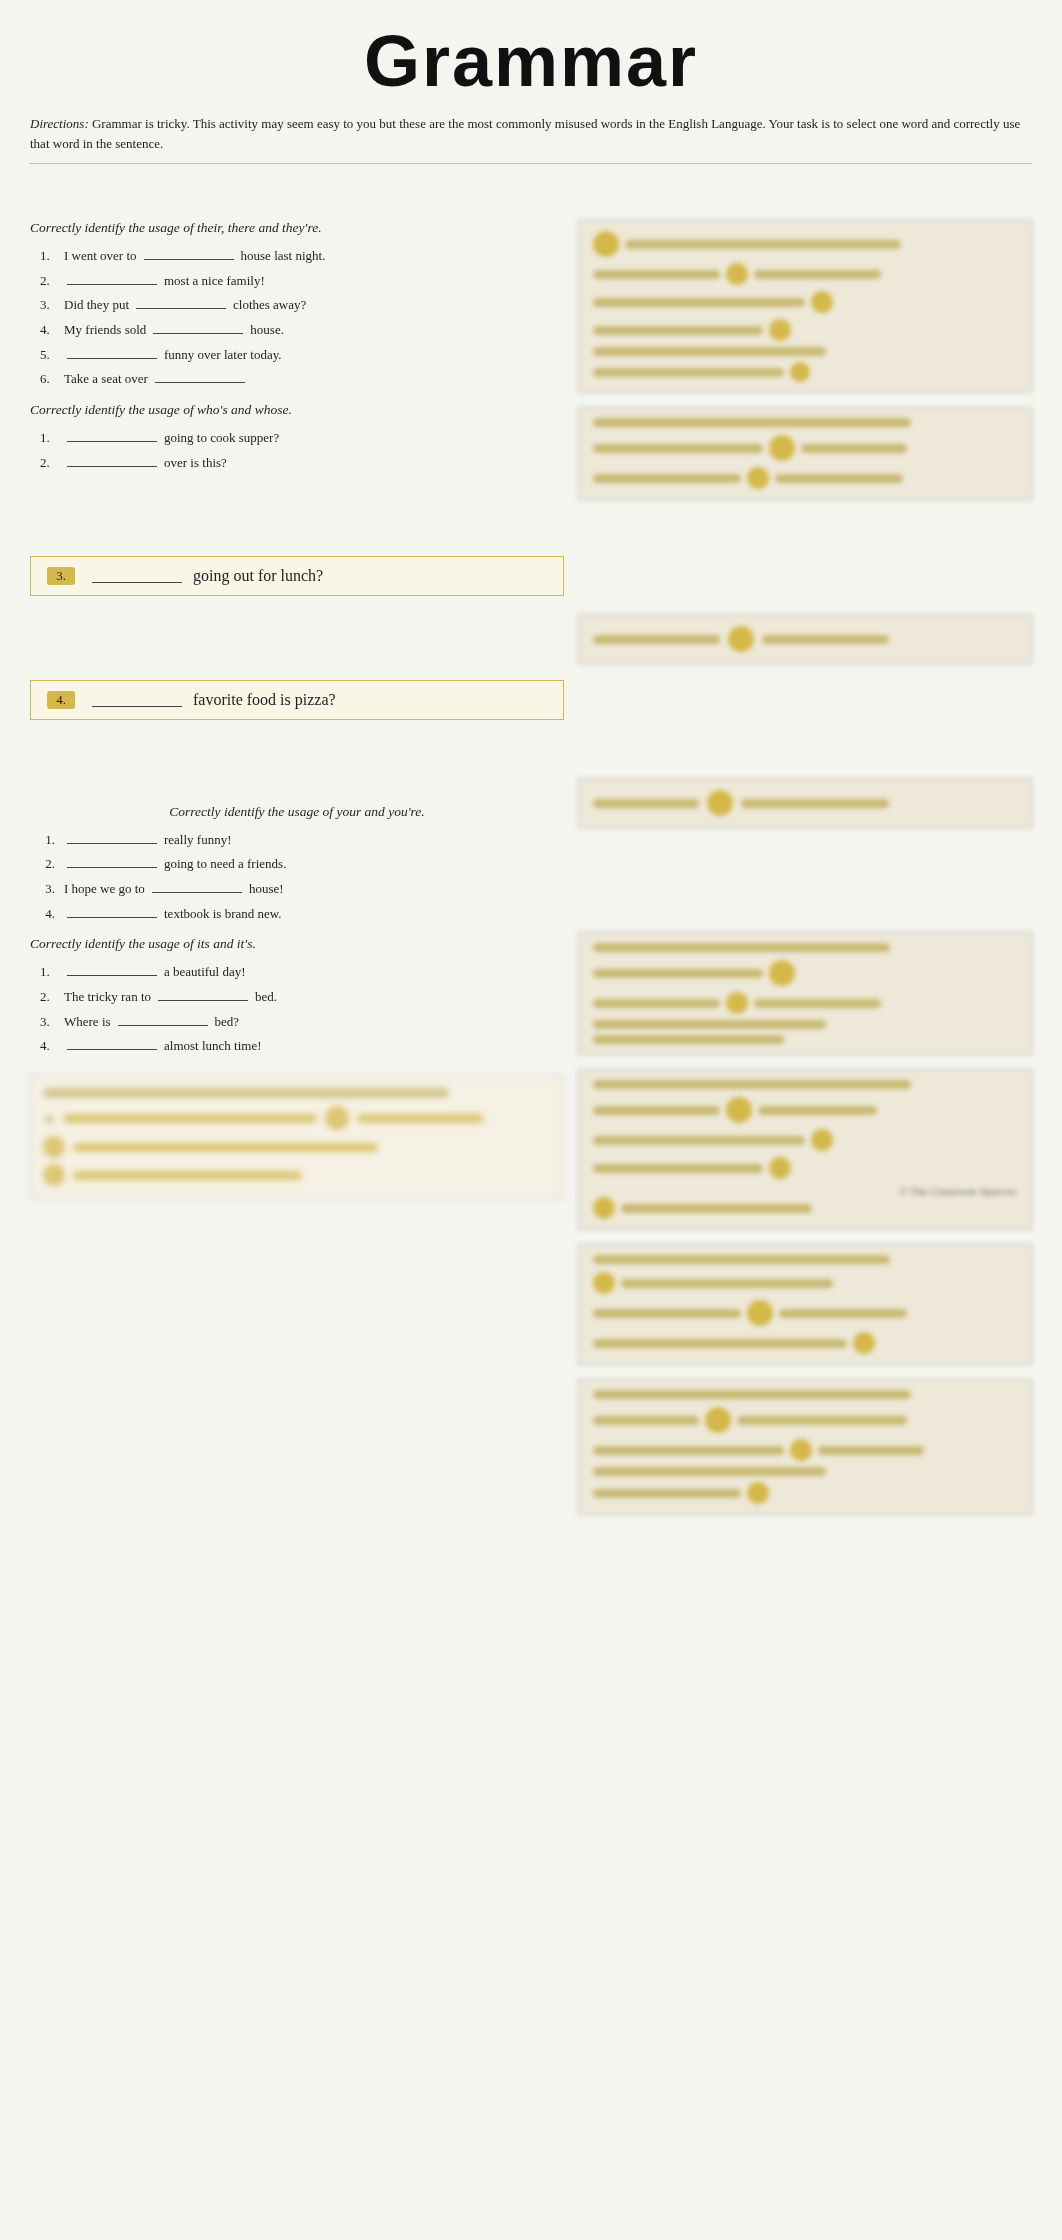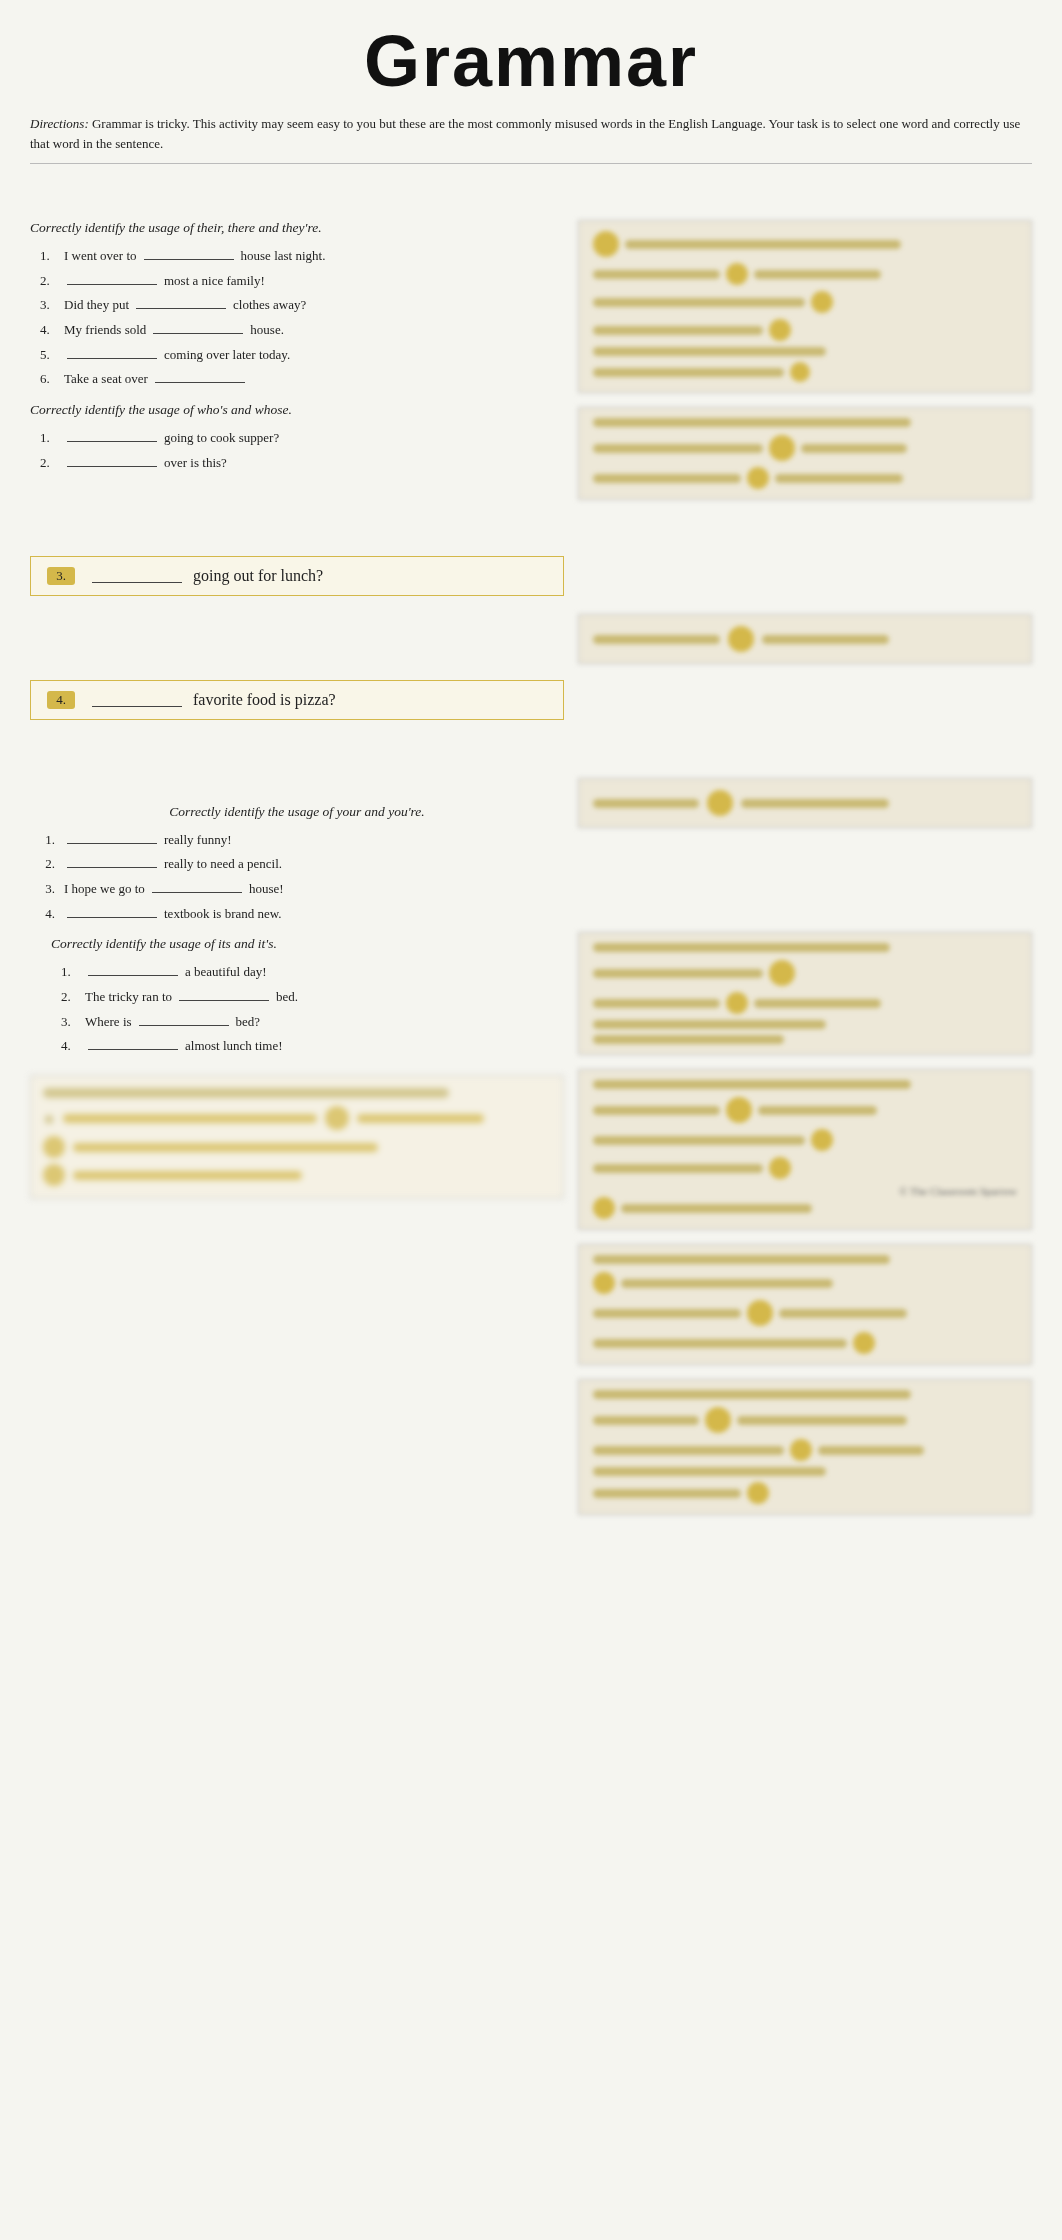--- a/index.html
+++ b/index.html
@@ -149,21 +149,21 @@
         </li>
         <li>
           <span class="num">4.</span>
           <span>My friends sold</span>
           <span class="blank"></span>
           <span>house.</span>
         </li>
         <li>
           <span class="num">5.</span>
           <span class="blank"></span>
-          <span>coming over later today.</span>
+          <span>funny over later today.</span>
         </li>
         <li>
           <span class="num">6.</span>
           <span>Take a seat over</span>
           <span class="blank"></span>
         </li>
       </ol>
     </div>
 
     <div class="section-wrapper" style="margin-top:10px;">
@@ -204,37 +204,37 @@
       <div class="section-title">Correctly identify the usage of your and you're.</div>
       <ol class="exercise-list">
         <li>
           <span class="num">1.</span>
           <span class="blank"></span>
           <span>really funny!</span>
         </li>
         <li>
           <span class="num">2.</span>
           <span class="blank"></span>
-          <span>really to need a pencil.</span>
+          <span>going to need a friends.</span>
         </li>
         <li>
           <span class="num">3.</span>
           <span>I hope we go to</span>
           <span class="blank"></span>
           <span>house!</span>
         </li>
         <li>
           <span class="num">4.</span>
           <span class="blank"></span>
           <span>textbook is brand new.</span>
         </li>
       </ol>
     </div>
 
-    <div class="section-wrapper" style="margin-top:10px;margin-left:21px;">
+    <div class="section-wrapper" style="margin-top:10px;">
       <div class="section-title">Correctly identify the usage of its and it's.</div>
       <ol class="exercise-list">
         <li>
           <span class="num">1.</span>
           <span class="blank"></span>
           <span>a beautiful day!</span>
         </li>
         <li>
           <span class="num">2.</span>
           <span>The tricky ran to</span>

